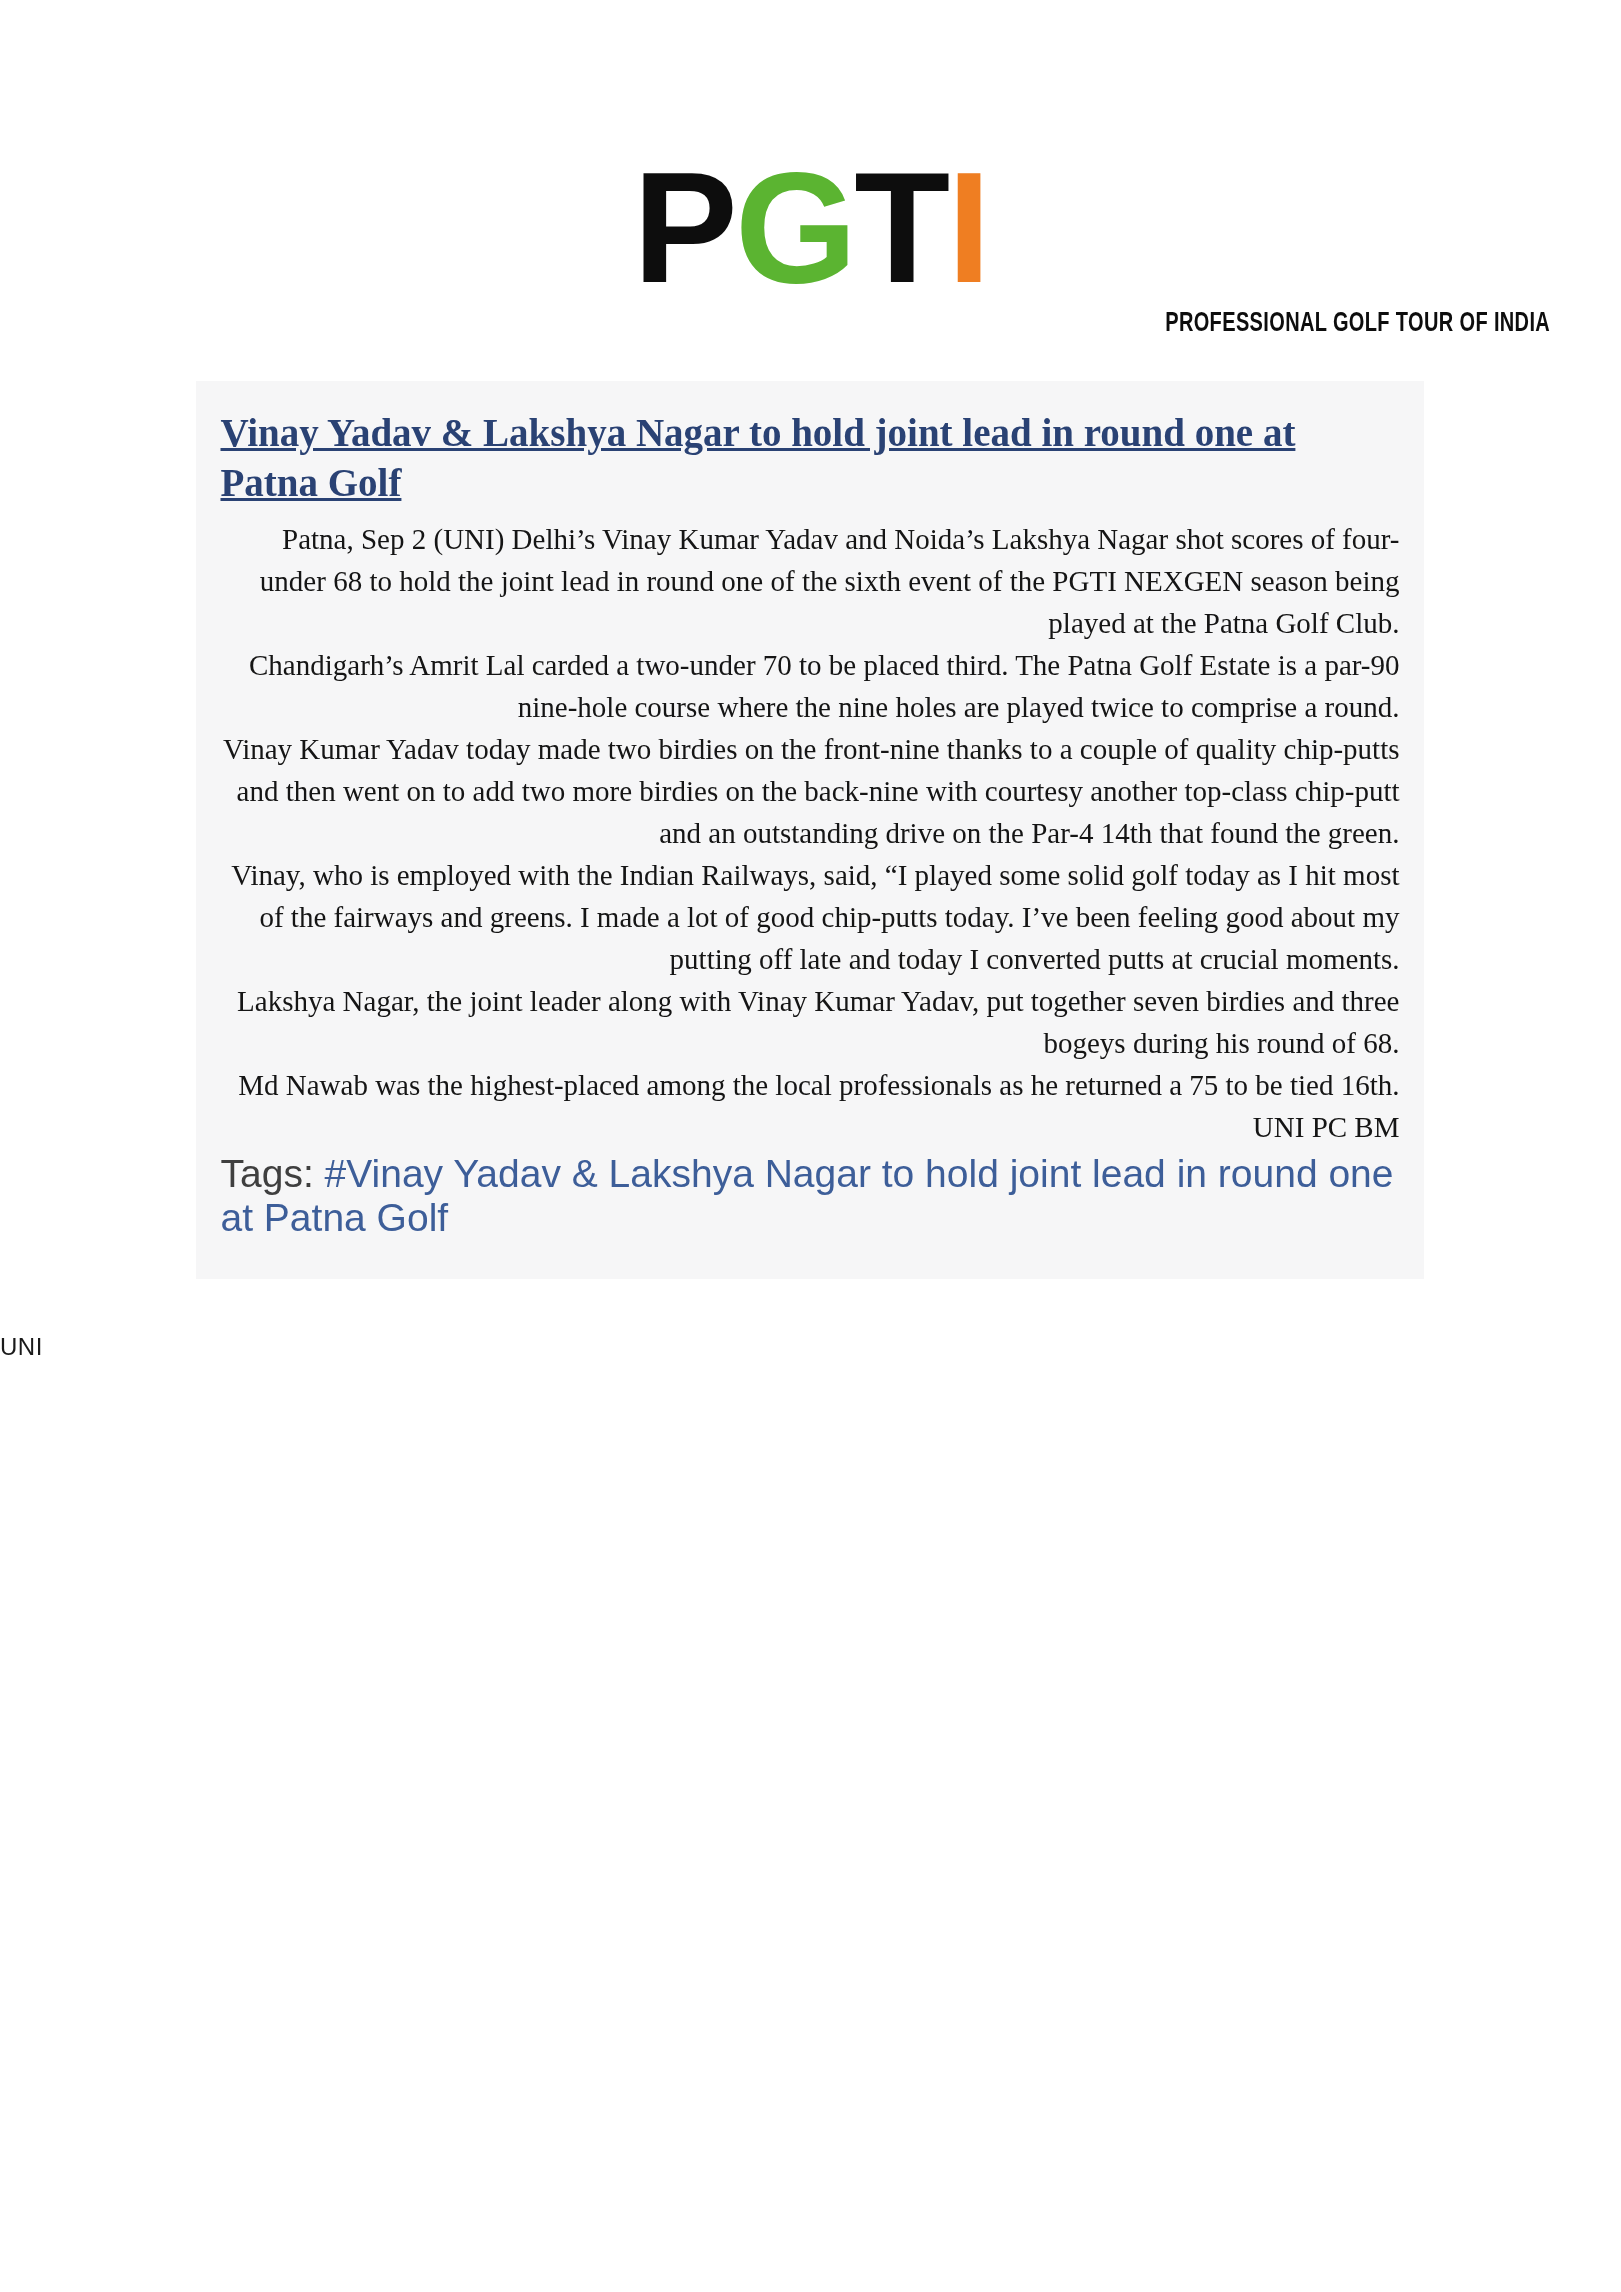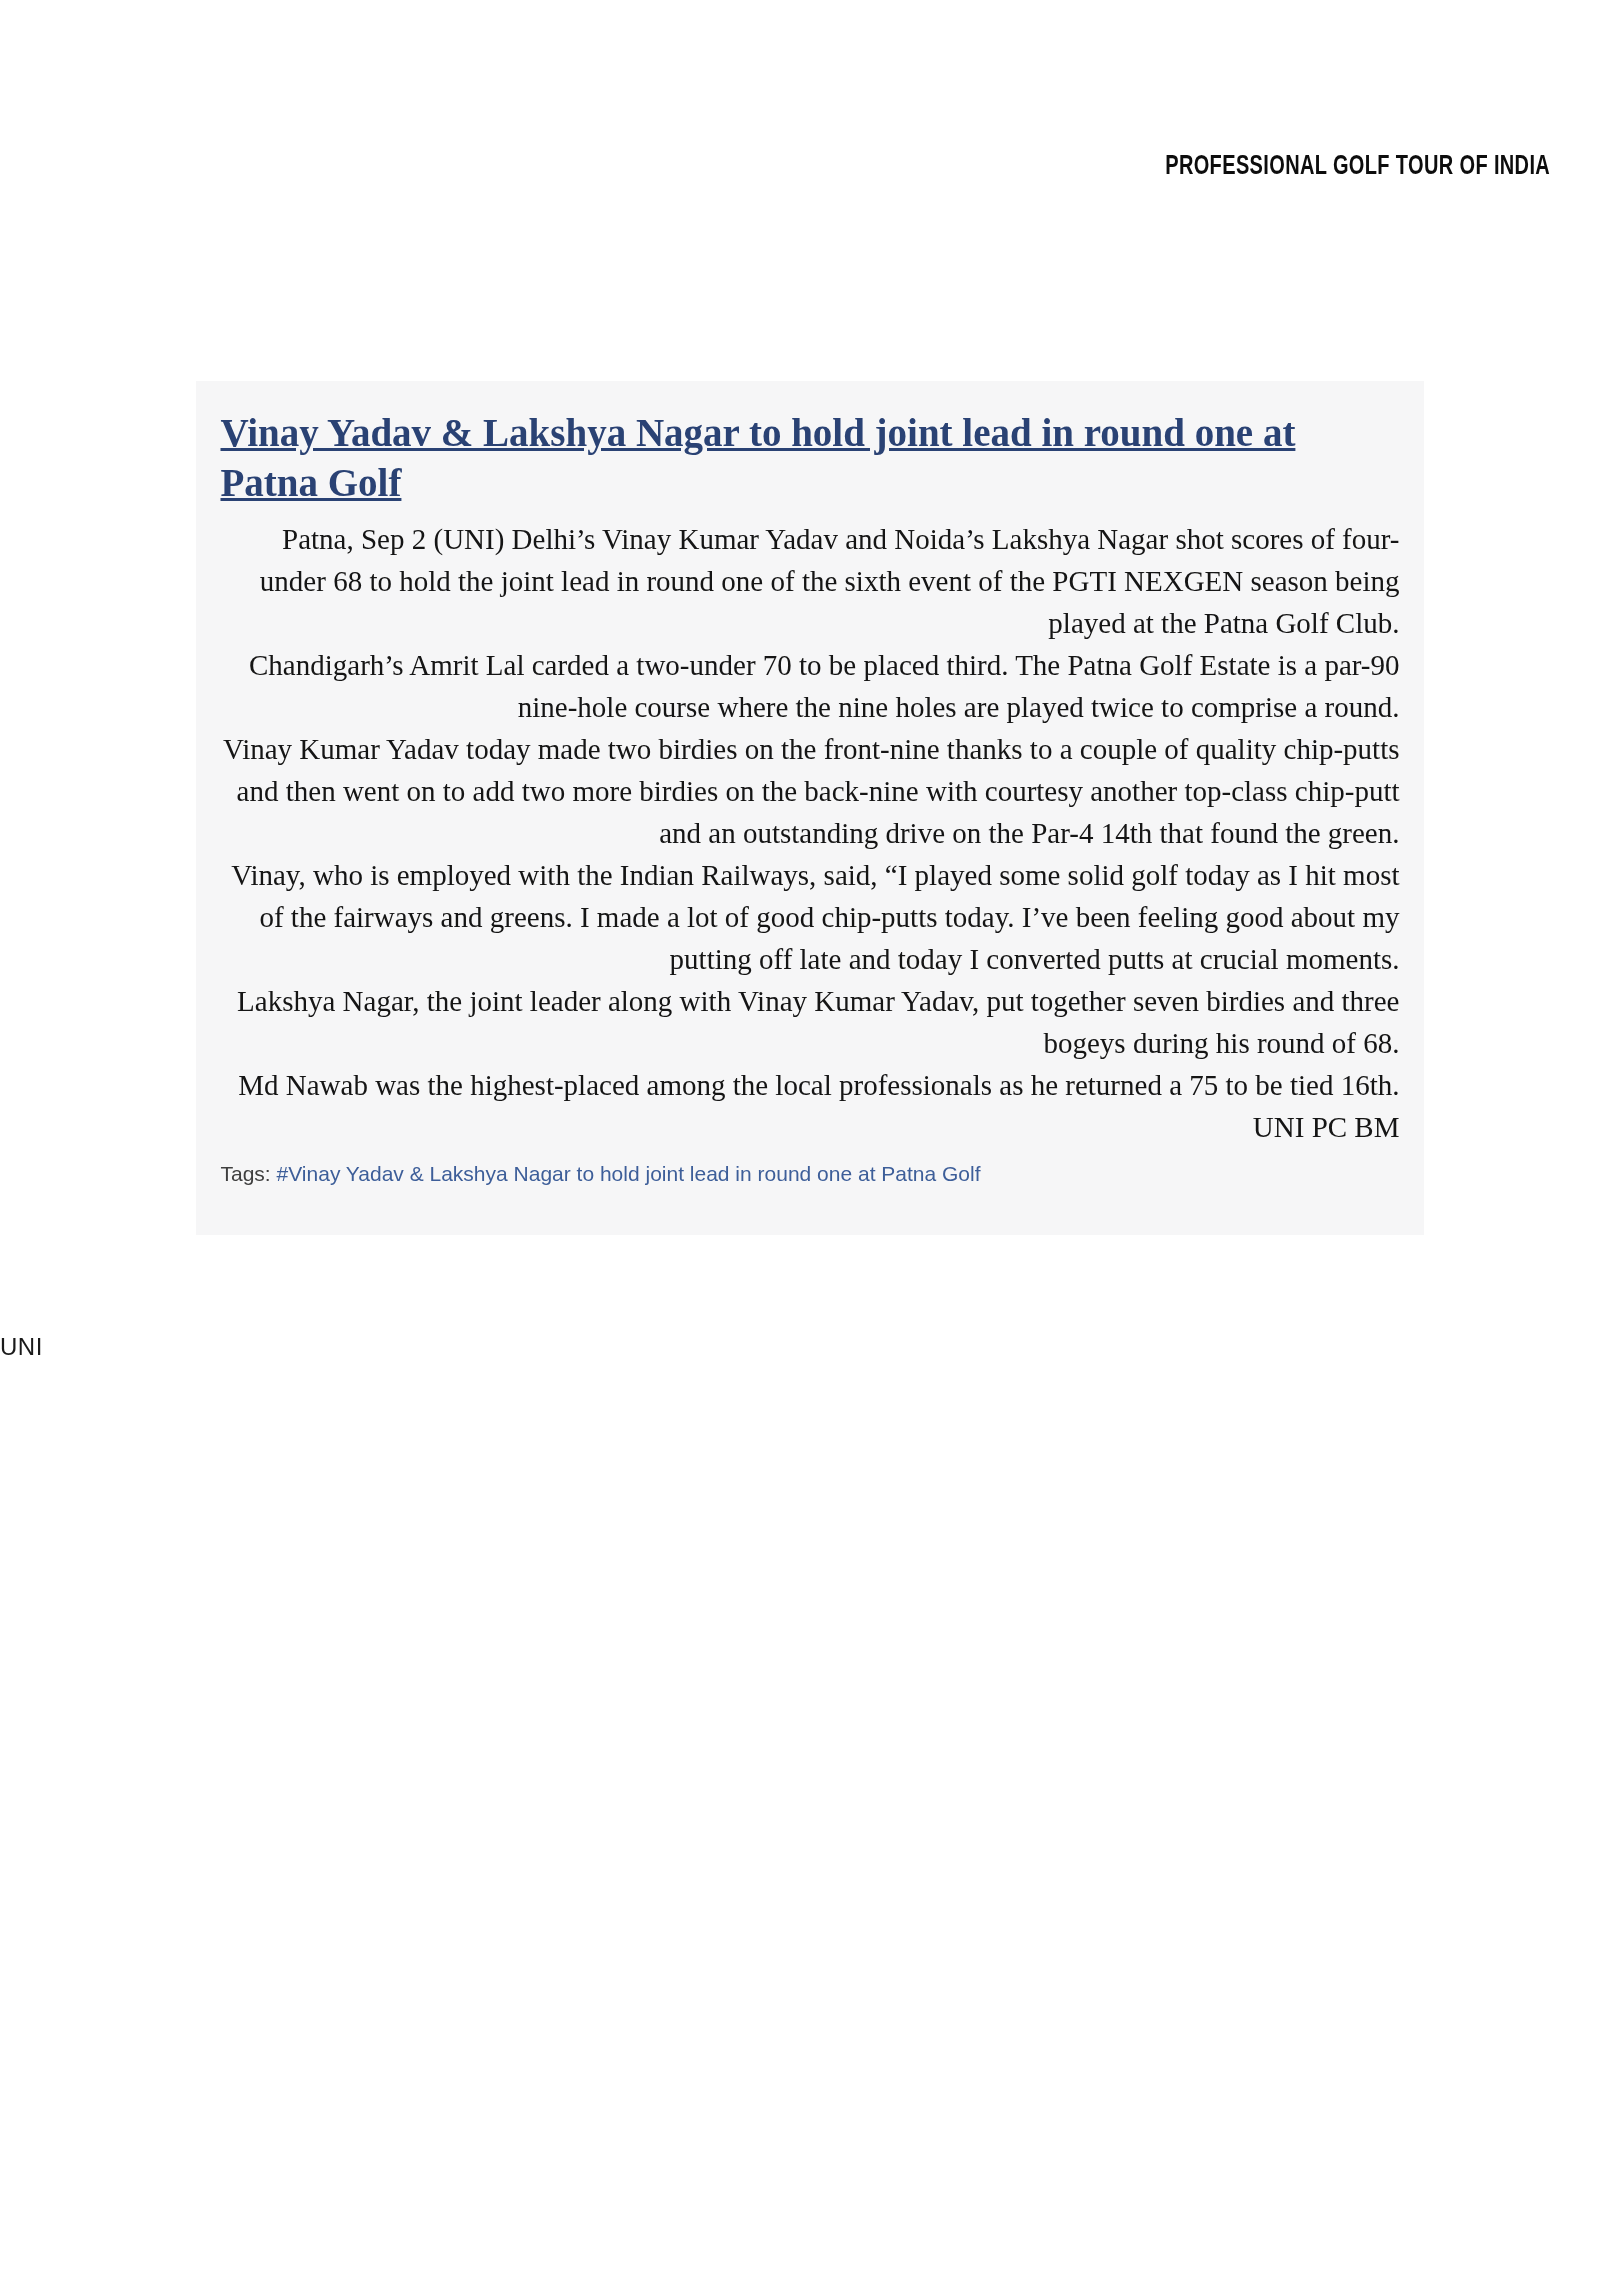--- a/index.html
+++ b/index.html
@@ -70,21 +70,21 @@
   .body-text p {
     margin: 0;
     font-size: 29px;
     line-height: 42px;
     color: #151515;
     text-align: right;
   }
   .tags {
     margin-top: 3.9px;
     font-family: "Liberation Sans", sans-serif;
-    font-size: 21px;
+    font-size: 39px;
     line-height: 44px;
   }
   .tags-label {
     color: #3f3f3f;
   }
   .tags-link {
     text-decoration: none;
     cursor: pointer;
   }
 
@@ -99,20 +99,23 @@
     font-size: 24px;
     line-height: 31px;
     color: #1a1a1a;
     letter-spacing: 0.5px;
   }
 </style>
 </head>
 <body>
 
 <a class="logo-block">
+  <div class="logo-word">
+    <span style="color: rgb(13, 13, 13);">P</span><span style="color: rgb(91, 180, 49);">G</span><span style="color: rgb(13, 13, 13);">T</span><span style="color: rgb(239, 126, 34);">I</span>
+  </div>
   <div class="logo-caption-wrap">
     <span class="logo-caption">PROFESSIONAL GOLF TOUR OF INDIA</span>
   </div>
 </a>
 
 <article class="card" style="background-color: rgb(246, 246, 247);">
   <h1 class="headline" style="color: rgb(42, 66, 116);">Vinay Yadav &amp; Lakshya Nagar to hold joint lead in round one at Patna Golf</h1>
   <div class="body-text">
     <p>Patna, Sep 2 (UNI) Delhi’s Vinay Kumar Yadav and Noida’s Lakshya Nagar shot scores of four-under 68 to hold the joint lead in round one of the sixth event of the PGTI NEXGEN season being played at the Patna Golf Club.</p>
     <p>Chandigarh’s Amrit Lal carded a two-under 70 to be placed third. The Patna Golf Estate is a par-90 nine-hole course where the nine holes are played twice to comprise a round.</p>

